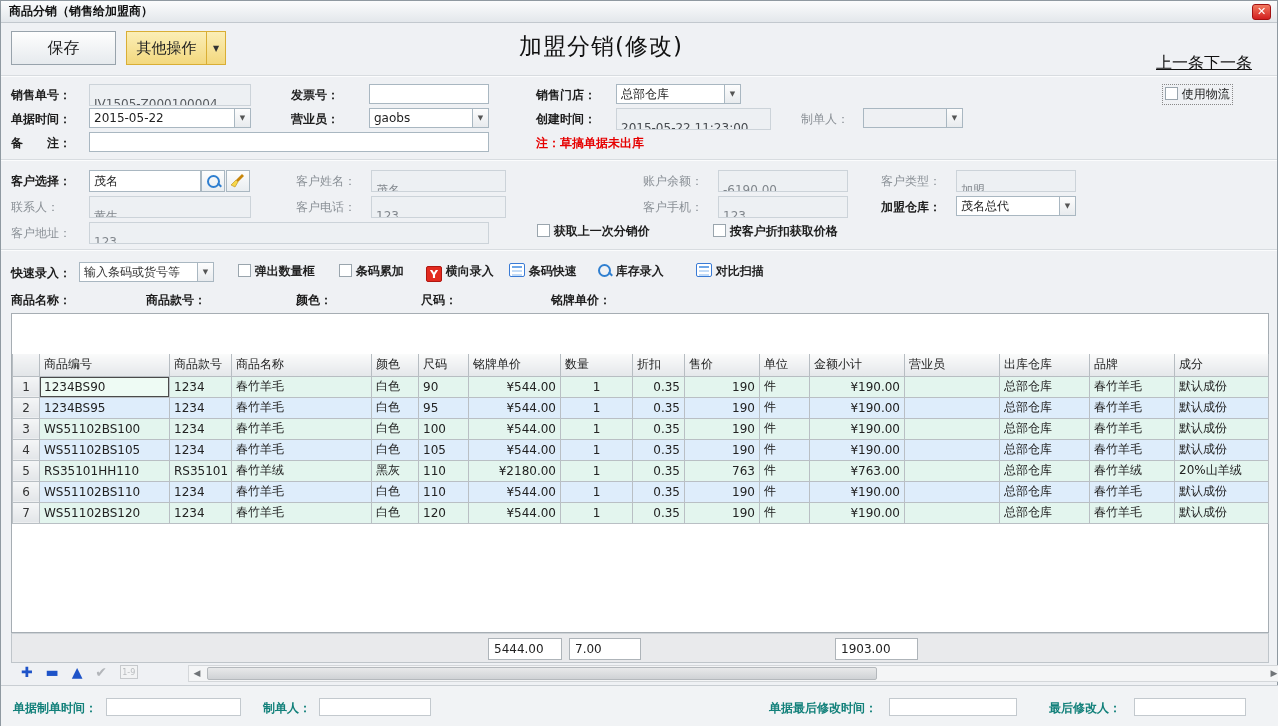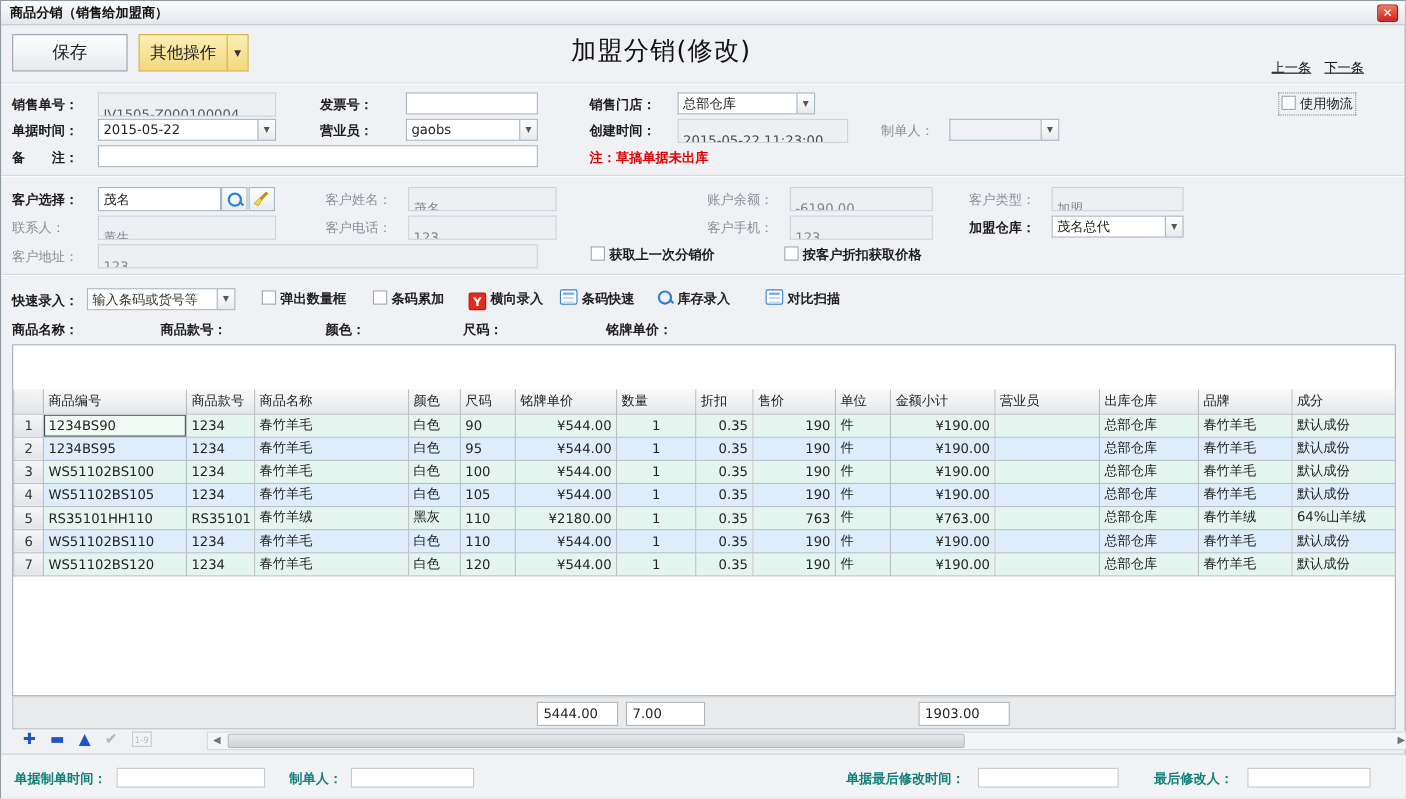--- a/index.html
+++ b/index.html
@@ -22,21 +22,21 @@
     background:linear-gradient(#fefefe,#e6eaee); border:1px solid #98a3ac;
     font-size:16px; text-align:center; line-height:32px; cursor:pointer; }
   .btn-other { position:absolute; left:125px; top:30px; width:100px; height:34px;
     background:linear-gradient(#fbeeb6,#f3d87e); border:1px solid #d9ae35;
     font-size:15px; cursor:pointer; display:flex; align-items:center; }
   .btn-other .lab { flex:1; text-align:center; }
   .btn-other .sep { width:1px; height:100%; background:#d9ae35; }
   .btn-other .arr { width:18px; text-align:center; font-size:8px; color:#333; }
   .page-title { position:absolute; left:0; top:30px; width:1200px; text-align:center;
     font-size:23px; color:#111; letter-spacing:1px; }
-  .navlink { font-size:12px; color:#111; text-decoration:underline; cursor:pointer; }
+  .navlink { font-size:16px; color:#111; text-decoration:underline; cursor:pointer; }
 
   
   .lbl { font-weight:bold; color:#1c1c1c; white-space:nowrap; }
   .lbl-g { color:#8a9096; white-space:nowrap; }
   .ro { background:#edf0f3; border:1px solid #ccd3d9; color:#80868c; height:20px; line-height:18px; padding:10px 4px; overflow:hidden; }
   .inp { background:#fff; border:1px solid #a9b7c1; height:20px; line-height:18px; padding:0 4px; color:#222; overflow:hidden; }
   .combo { display:flex; height:20px; }
   .combo .ct { flex:1; background:#fff; border:1px solid #a9b7c1; border-right:none; line-height:18px; padding:0 4px; overflow:hidden; white-space:nowrap; }
   .combo .cb2 { width:17px; background:linear-gradient(#fdfdfd,#e8ebee); border:1px solid #a9b7c1;
     font-size:7px; color:#555; text-align:center; line-height:18px; cursor:pointer; }
@@ -358,21 +358,21 @@
             <td class="c5">110</td>
             <td class="c6 num">¥2180.00</td>
             <td class="c7 ctr">1</td>
             <td class="c8 num">0.35</td>
             <td class="c9 num">763</td>
             <td class="c10">件</td>
             <td class="c11 num">¥763.00</td>
             <td class="c12"></td>
             <td class="c13">总部仓库</td>
             <td class="c14">春竹羊绒</td>
-            <td class="c15">64%山羊绒</td>
+            <td class="c15">20%山羊绒</td>
           </tr>
           <tr class="even">
             <td class="c0">6</td>
             <td class="c1">WS51102BS110</td>
             <td class="c2">1234</td>
             <td class="c3">春竹羊毛</td>
             <td class="c4">白色</td>
             <td class="c5">110</td>
             <td class="c6 num">¥544.00</td>
             <td class="c7 ctr">1</td>

